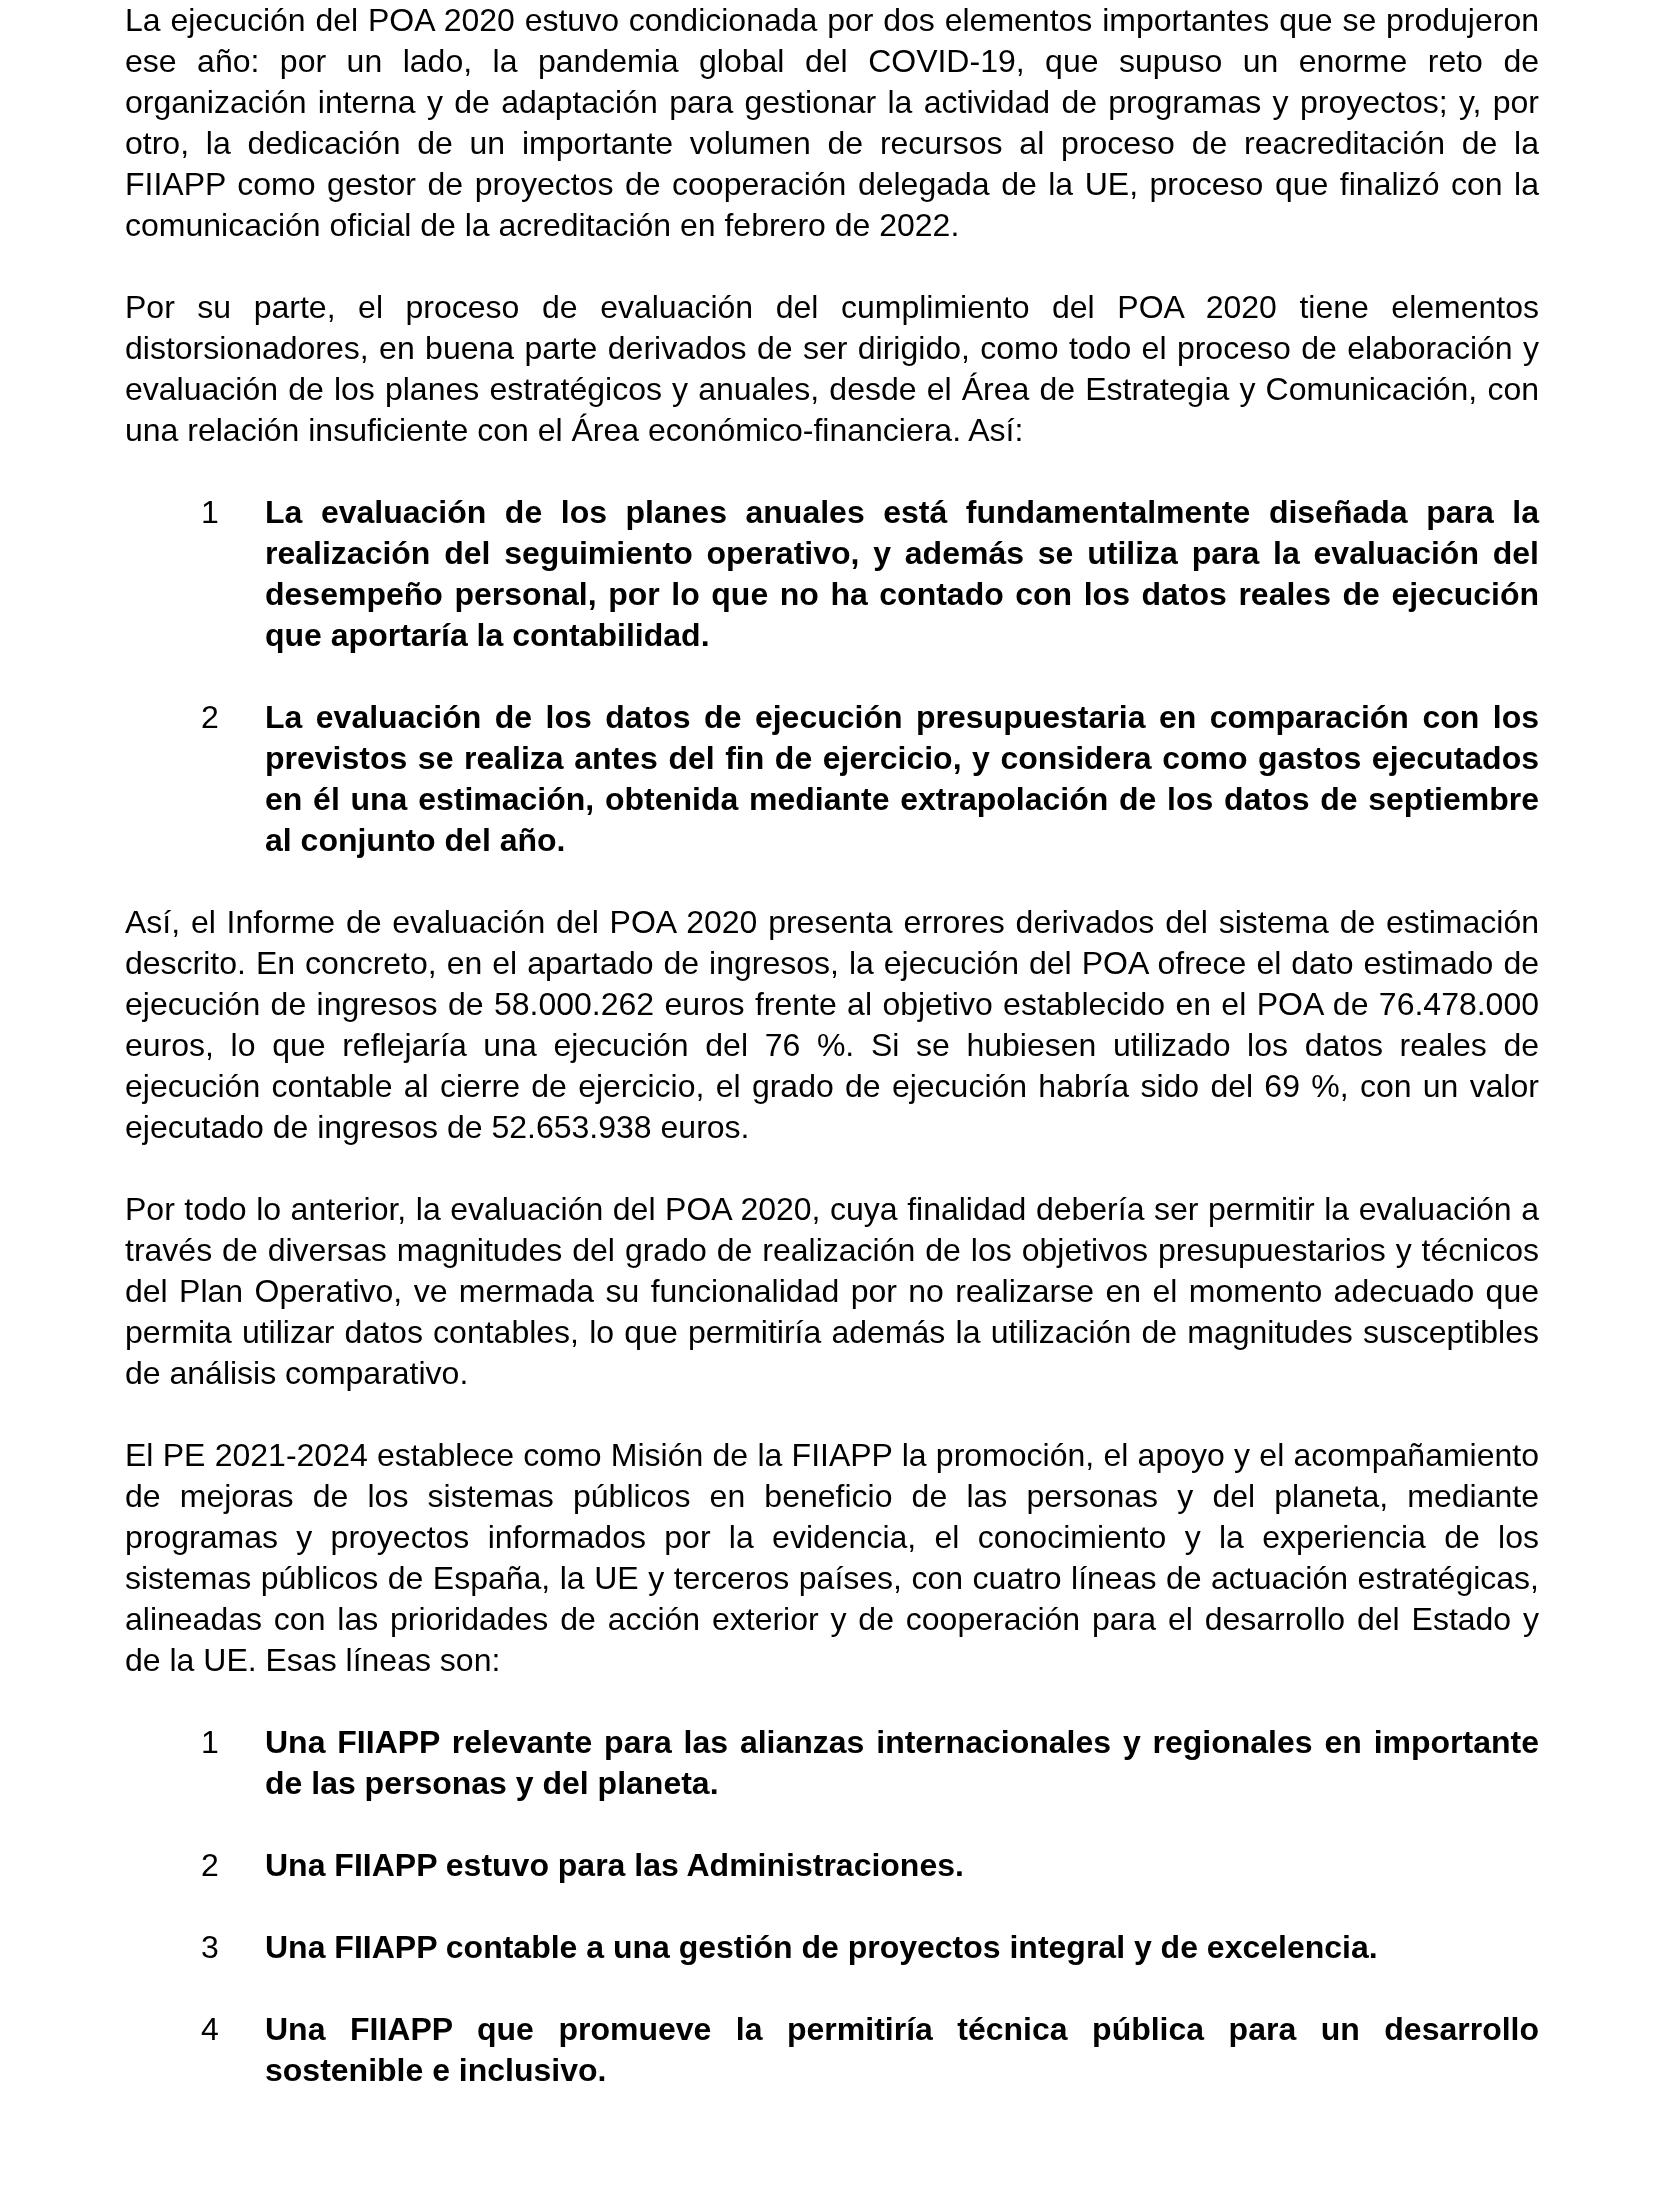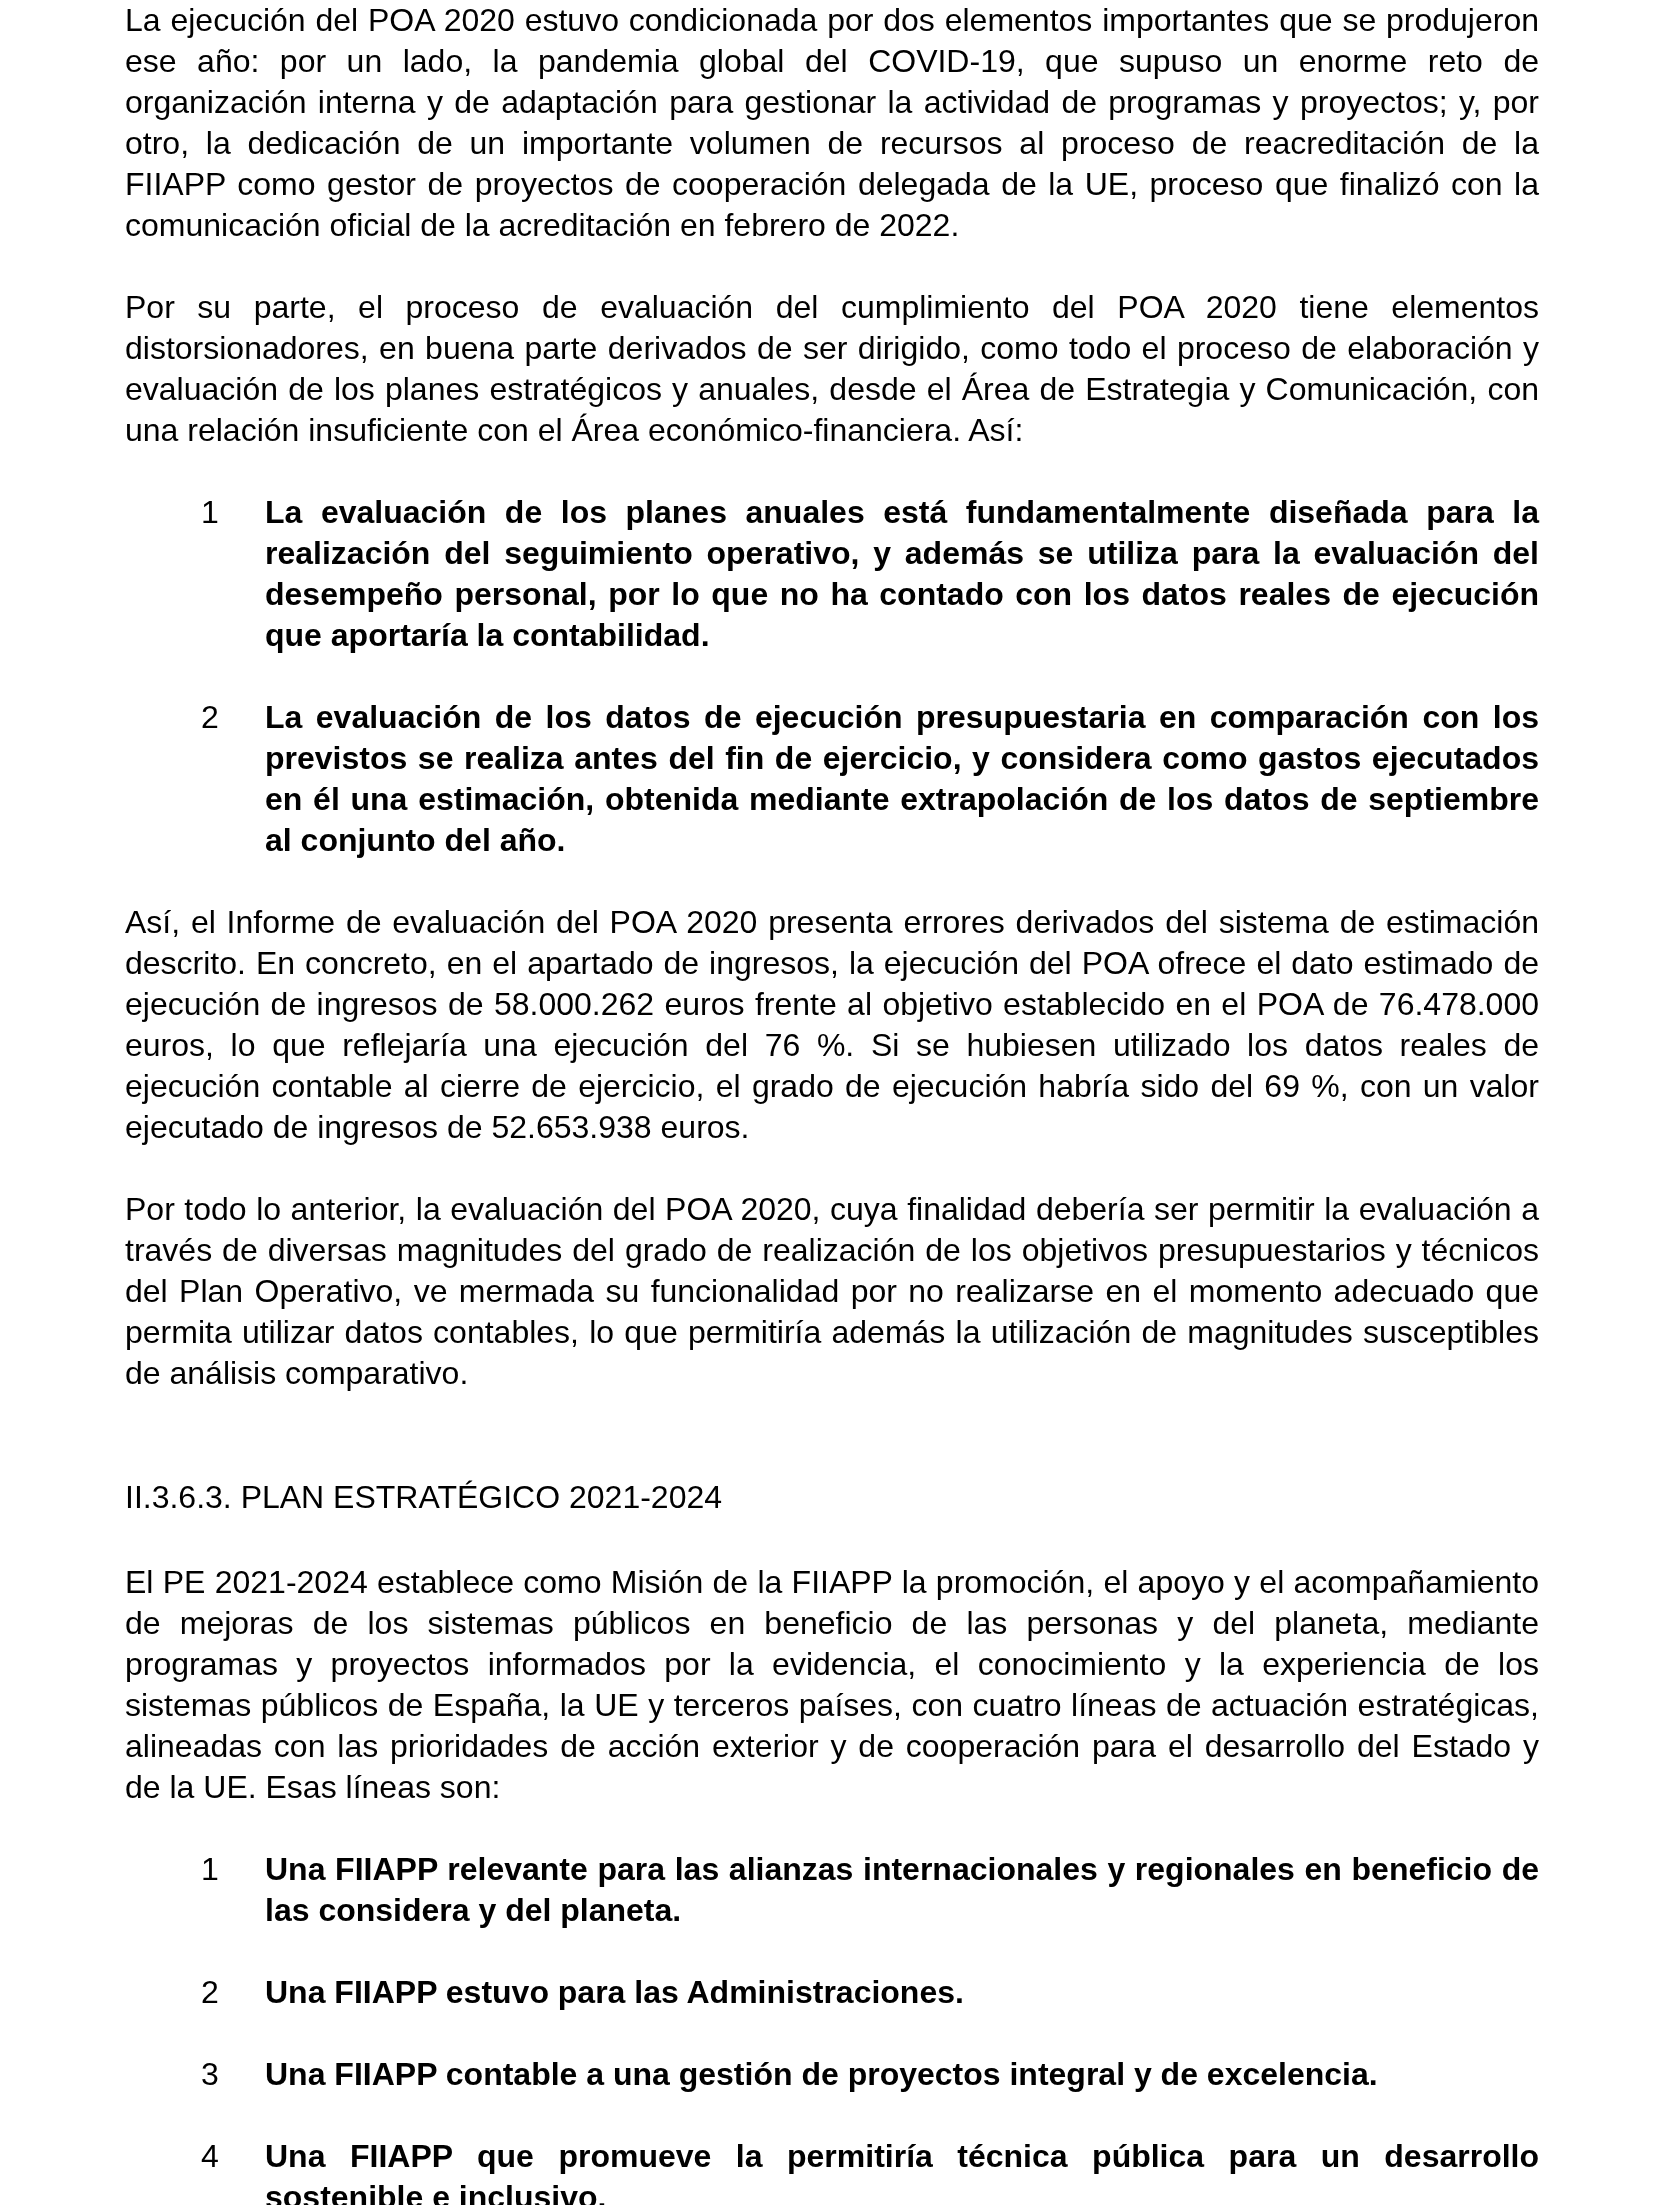--- a/index.html
+++ b/index.html
@@ -79,28 +79,27 @@
     <div class="list-item">
       <span class="list-num">2</span>
       <span class="list-text">La evaluación de los datos de ejecución presupuestaria en comparación con los previstos se realiza antes del fin de ejercicio, y considera como gastos ejecutados en él una estimación, obtenida mediante extrapolación de los datos de septiembre al conjunto del año.</span>
     </div>
   </div>
 
   <p class="para">Así, el Informe de evaluación del POA 2020 presenta errores derivados del sistema de estimación descrito. En concreto, en el apartado de ingresos, la ejecución del POA ofrece el dato estimado de ejecución de ingresos de 58.000.262 euros frente al objetivo establecido en el POA de 76.478.000 euros, lo que reflejaría una ejecución del 76 %. Si se hubiesen utilizado los datos reales de ejecución contable al cierre de ejercicio, el grado de ejecución habría sido del 69 %, con un valor ejecutado de ingresos de 52.653.938 euros.</p>
 
   <p class="para">Por todo lo anterior, la evaluación del POA 2020, cuya finalidad debería ser permitir la evaluación a través de diversas magnitudes del grado de realización de los objetivos presupuestarios y técnicos del Plan Operativo, ve mermada su funcionalidad por no realizarse en el momento adecuado que permita utilizar datos contables, lo que permitiría además la utilización de magnitudes susceptibles de análisis comparativo.</p>
 
-  <h2 class="section-heading">II.3.6.3. PLAN ESTRATÉGICO 2021-2024</h2>
 
   <p class="para">El PE 2021-2024 establece como Misión de la FIIAPP la promoción, el apoyo y el acompañamiento de mejoras de los sistemas públicos en beneficio de las personas y del planeta, mediante programas y proyectos informados por la evidencia, el conocimiento y la experiencia de los sistemas públicos de España, la UE y terceros países, con cuatro líneas de actuación estratégicas, alineadas con las prioridades de acción exterior y de cooperación para el desarrollo del Estado y de la UE. Esas líneas son:</p>
 
   <div class="numbered-list">
     <div class="list-item">
       <span class="list-num">1</span>
-      <span class="list-text">Una FIIAPP relevante para las alianzas internacionales y regionales en beneficio de las considera y del planeta.</span>
+      <span class="list-text">Una FIIAPP relevante para las alianzas internacionales y regionales en importante de las personas y del planeta.</span>
     </div>
     <div class="list-item">
       <span class="list-num">2</span>
       <span class="list-text">Una FIIAPP estuvo para las Administraciones.</span>
     </div>
     <div class="list-item">
       <span class="list-num">3</span>
       <span class="list-text">Una FIIAPP contable a una gestión de proyectos integral y de excelencia.</span>
     </div>
     <div class="list-item">

